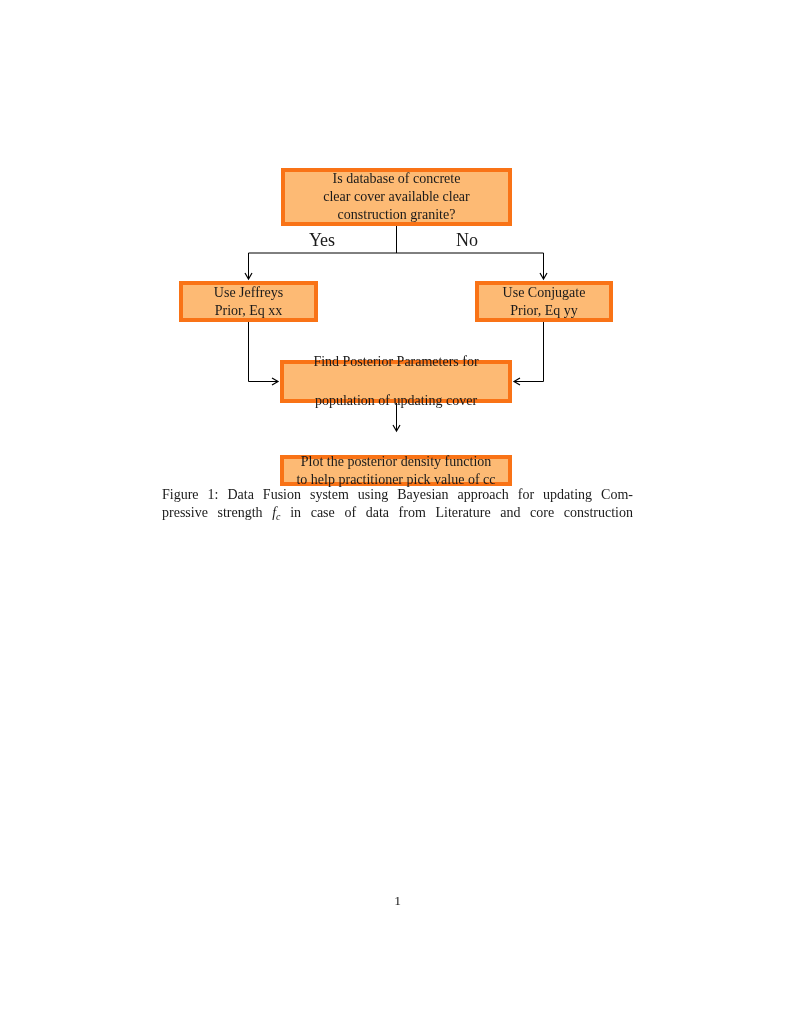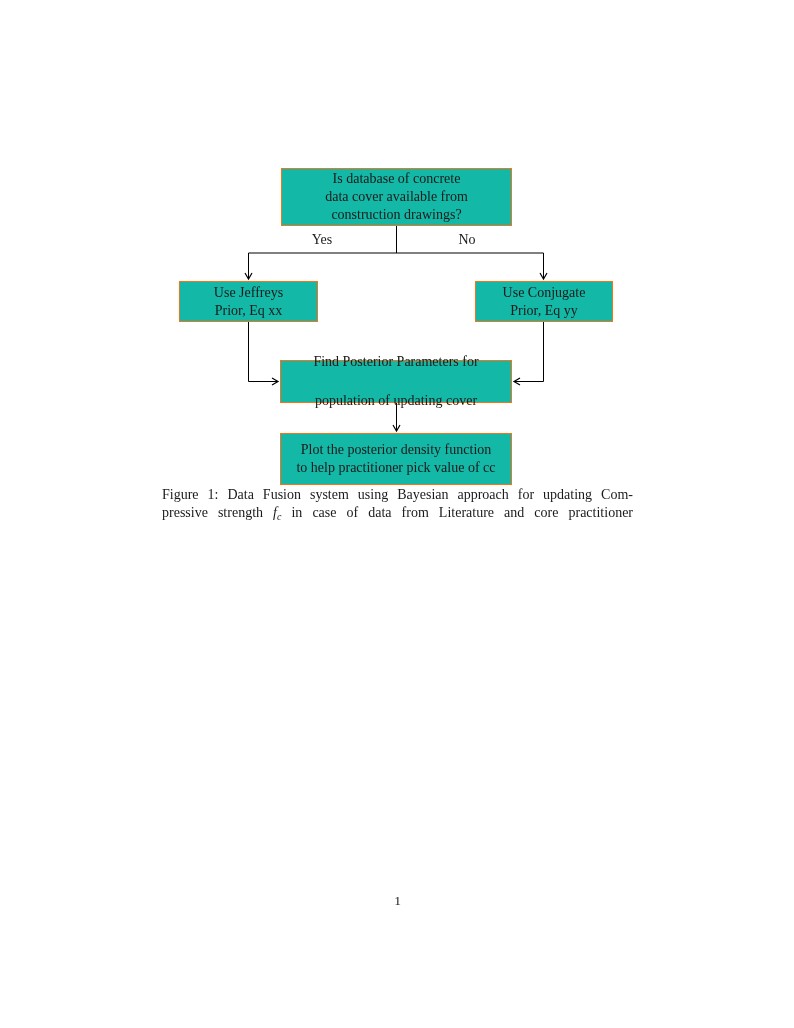--- a/index.html
+++ b/index.html
@@ -15,42 +15,42 @@
   }
   svg.connectors {
     position: absolute;
     inset: 0;
     width: 794px;
     height: 1028px;
   }
   .node {
     position: absolute;
     box-sizing: border-box;
-    border: 1px solid #f97316;
-    background: #14b8a6;
+    border: 4px solid #f97316;
+    background: #fdba74;
     display: flex;
     flex-direction: column;
     align-items: center;
     justify-content: center;
     text-align: left;
     font-size: 14px;
     line-height: 18px;
     white-space: nowrap;
   }
   .node-decision  { left: 281px; top: 168px; width: 231px; height: 58px; }
   .node-jeffreys  { left: 179px; top: 281px; width: 139px; height: 41px; }
   .node-conjugate { left: 475px; top: 281px; width: 138px; height: 41px; }
   .node-posterior { left: 280px; top: 360px; width: 232px; height: 43px; gap: 21px; }
-  .node-plot      { left: 280px; top: 433px; width: 232px; height: 52px; }
+  .node-plot      { left: 280px; top: 455px; width: 232px; height: 31px; }
   .branch-label {
     position: absolute;
     top: 232px;
     width: 50px;
     text-align: center;
-    font-size: 14px;
+    font-size: 18px;
     line-height: 16px;
   }
   .branch-yes { left: 297px; }
   .branch-no  { left: 442px; }
   .caption {
     position: absolute;
     left: 162px;
     top: 486px;
     width: 471px;
     font-size: 14px;
@@ -88,22 +88,22 @@
     <path d="M248.5 253 L543.5 253" stroke="#000000" stroke-width="1" fill="none"></path>
     <path d="M248.5 253 L248.5 279" stroke="#000000" stroke-width="1" fill="none" marker-end="url(#arrowhead)"></path>
     <path d="M543.5 253 L543.5 279" stroke="#000000" stroke-width="1" fill="none" marker-end="url(#arrowhead)"></path>
     <path d="M248.5 322 L248.5 381.5 L278 381.5" stroke="#000000" stroke-width="1" fill="none" marker-end="url(#arrowhead)"></path>
     <path d="M543.5 322 L543.5 381.5 L514 381.5" stroke="#000000" stroke-width="1" fill="none" marker-end="url(#arrowhead)"></path>
     <path d="M396.5 403 L396.5 431" stroke="#000000" stroke-width="1" fill="none" marker-end="url(#arrowhead)"></path>
   </svg>
 
   <div class="node node-decision">
     <div>Is database of concrete</div>
-    <div>data cover available from</div>
-    <div>construction drawings?</div>
+    <div>clear cover available clear</div>
+    <div>construction granite?</div>
   </div>
 
   <div class="branch-label branch-yes">Yes</div>
   <div class="branch-label branch-no">No</div>
 
   <div class="node node-conjugate">
     <div>Use Conjugate</div>
     <div>Prior, Eq yy</div>
   </div>
 
@@ -117,18 +117,18 @@
     <div>population of updating cover</div>
   </div>
 
   <div class="node node-plot">
     <div>Plot the posterior density function</div>
     <div>to help practitioner pick value of cc</div>
   </div>
 
   <div class="caption">
     <div class="cap-line">Figure 1: Data Fusion system using Bayesian approach for updating Com-</div>
-    <div class="cap-line"><span>pressive strength </span><span class="math-var">f</span><span class="math-sub">c</span><span> in case of data from Literature and core practitioner</span></div>
+    <div class="cap-line"><span>pressive strength </span><span class="math-var">f</span><span class="math-sub">c</span><span> in case of data from Literature and core construction</span></div>
   </div>
 
   <div class="page-number">1</div>
 
 </div>
 
 </body></html>

